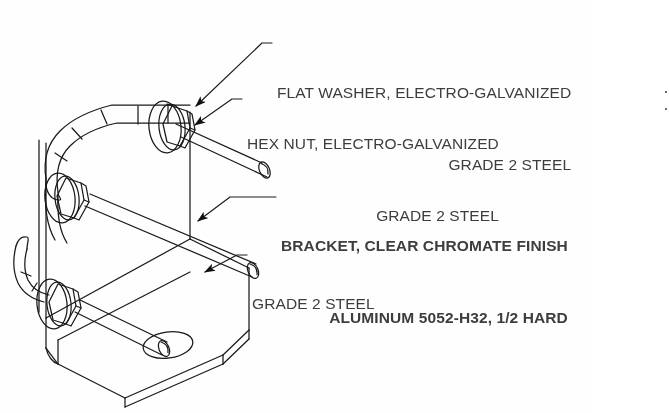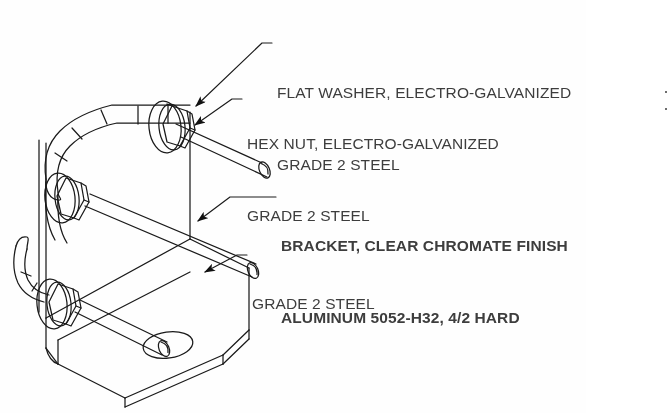--- a/index.html
+++ b/index.html
@@ -12,20 +12,21 @@
     font-family: "Liberation Sans", sans-serif;
     width: 669px;
     height: 413px;
     overflow: hidden;
   }
   #sheet {
     position: relative;
     width: 586px;
     height: 413px;
     background: #fefefe;
+    text-align: right;
   }
   #drawing-svg {
     position: absolute;
     left: 0;
     top: 0;
     width: 669px;
     height: 413px;
   }
   .callout-block {
     position: absolute;
@@ -198,21 +199,21 @@
     <span class="callout-line">GRADE 2 STEEL</span>
   </div>
 
   <div class="callout-block" style="left:247px; top:84px;">
     <span class="callout-line">HEX NUT, ELECTRO-GALVANIZED</span>
     <span class="callout-line">GRADE 2 STEEL</span>
   </div>
 
   <div class="callout-block" style="left:281px; top:186px;font-weight:bold;">
     <span class="callout-line">BRACKET, CLEAR CHROMATE FINISH</span>
-    <span class="callout-line">ALUMINUM 5052-H32, 4/2 HARD</span>
+    <span class="callout-line">ALUMINUM 5052-H32, 1/2 HARD</span>
   </div>
 
   <div class="callout-block" style="left:252px; top:244px;">
     <span class="callout-line">GRADE 2 STEEL</span>
   </div>
 
   <div class="speck" style="left:665px; top:91px;"></div>
   <div class="speck" style="left:665px; top:108px;"></div>
 
 </div>

